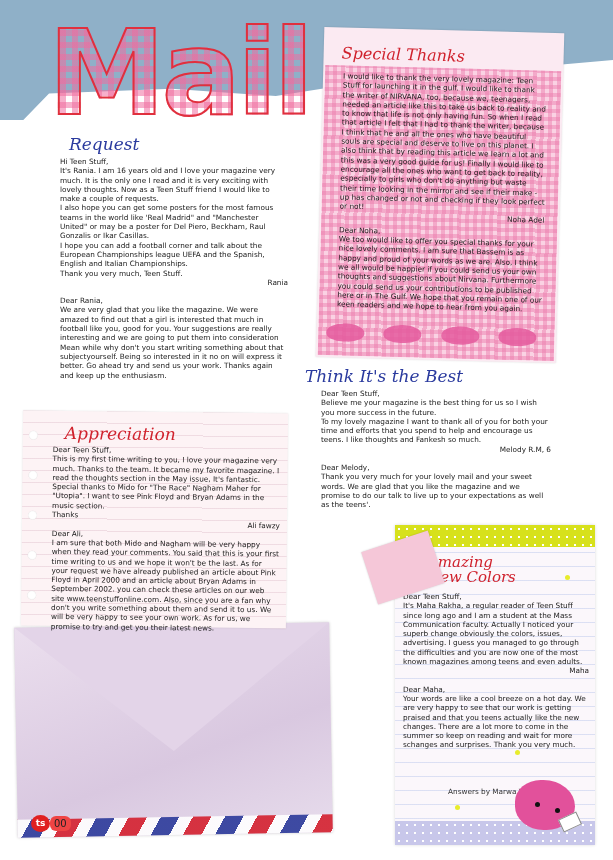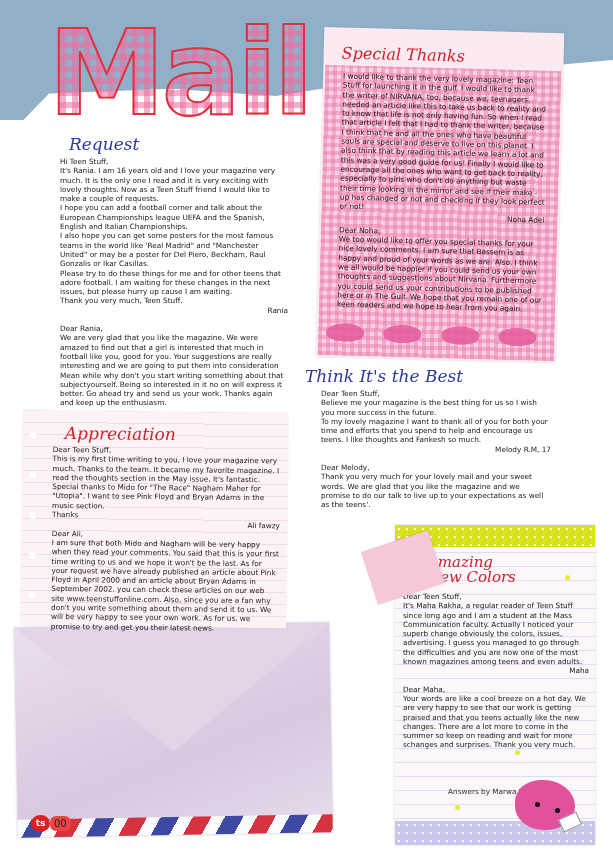--- a/index.html
+++ b/index.html
@@ -69,23 +69,22 @@
 
 <div class="sky"></div>
 <div class="hill"></div>
 
 <div class="title-mail">Mail</div>
 
 <div class="heading blue" style="left:69px;top:136px;">Request</div>
 <div class="body-text" style="left:60px;top:157px;width:228px;">
   <p>Hi Teen Stuff,</p>
   <p>It's Rania. I am 16 years old and I love your magazine very much. It is the only one I read and it is very exciting with lovely thoughts. Now as a Teen Stuff friend I would like to make a couple of requests.</p>
+  <p>I also hope you can get some posters for the most famous teams in the world like 'Real Madrid" and "Manchester United" or may be a poster for Del Piero, Beckham, Raul Gonzalis or Ikar Casillas.</p>
   <p>I hope you can add a football corner and talk about the European Championships league UEFA and the Spanish, English and Italian Championships.</p>
-  <p>I also hope you can get some posters for the most famous teams in the world like 'Real Madrid" and "Manchester United" or may be a poster for Del Piero, Beckham, Raul Gonzalis or Ikar Casillas.</p>
-  <p>Please try to do these things for me and for other teens that adore football. I am waiting for these changes in the next issues, but please hurry up cause I am waiting.</p>
   <p>Thank you very much, Teen Stuff.</p>
   <p class="sig">Rania</p>
   <div class="gap"></div>
   <p>Dear Rania,</p>
   <p>We are very glad that you like the magazine. We were amazed to find out that a girl is interested that much in football like you, good for you. Your suggestions are really interesting and we are going to put them into consideration Mean while why don't you start writing something about that subjectyourself. Being so interested in it no on will express it better. Go ahead try and send us your work. Thanks again and keep up the enthusiasm.</p>
 </div>
 
 <div class="card-thanks">
   <div class="gingham"></div>
   <div class="heading red" style="left:18px;top:18px;font-size:16px;">Special Thanks</div>
@@ -102,21 +101,21 @@
     <div class="bunny"></div>
     <div class="bunny"></div>
   </div>
 </div>
 
 <div class="heading blue" style="left:305px;top:368px;text-align:center;">Think It's the Best</div>
 <div class="body-text" style="left:321px;top:389px;width:230px;">
   <p>Dear Teen Stuff,</p>
   <p>Believe me your magazine is the best thing for us so I wish you more success in the future.</p>
   <p>To my lovely magazine I want to thank all of you for both your time and efforts that you spend to help and encourage us teens. I like thoughts and Fankesh so much.</p>
-  <p class="sig">Melody R.M, 17</p>
+  <p class="sig">Melody R.M, 6</p>
   <div class="gap"></div>
   <p>Dear Melody,</p>
   <p>Thank you very much for your lovely mail and your sweet words. We are glad that you like the magazine and we promise to do our talk to live up to your expectations as well as the teens'.</p>
 </div>
 
 <div class="envelope">
   <div class="env-flap"></div>
   <div class="stripes"></div>
 </div>
 

